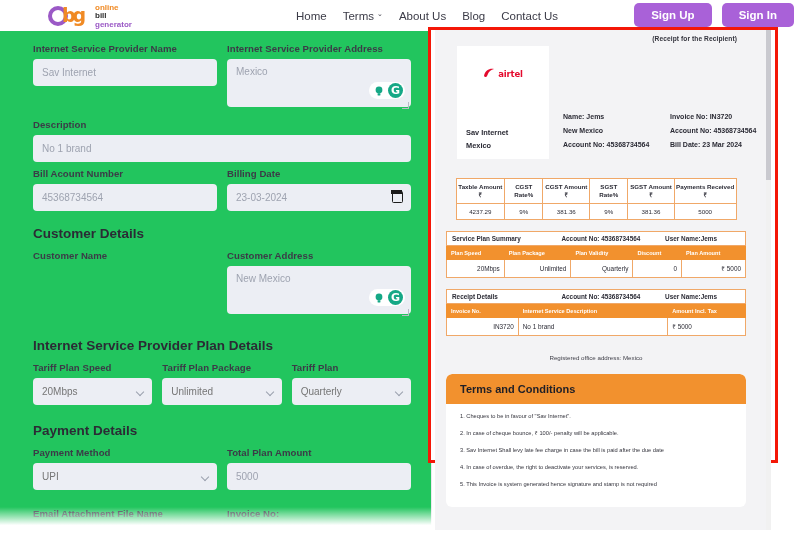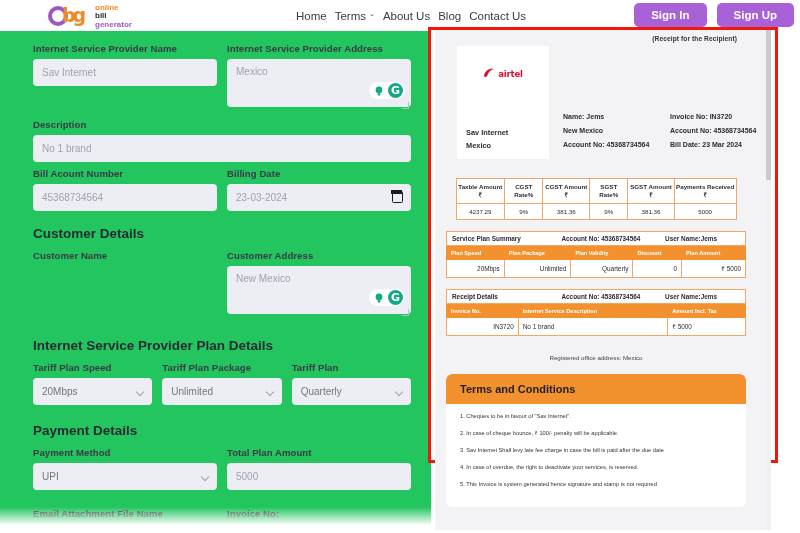--- a/index.html
+++ b/index.html
@@ -28,21 +28,21 @@
     font-family: "DejaVu Sans", sans-serif; line-height: 25px;
   }
   .logo-text { margin-left: 1px; line-height: 8.5px; padding-top: 2px; }
   .logo-text span { display: block; font-size: 8px; font-weight: bold; }
   .lt1 { color: #F08A24; }
   .lt2 { color: #2d2d2d !important; }
   .lt3 { color: #9B59C6; }
 
   .nav-links {
     position: absolute; left: 296px; top: 0; height: 31px;
-    display: flex; align-items: center; gap: 8px;
+    display: flex; align-items: center; gap: 16px;
   }
   .nav-links a {
     font-size: 11.5px; color: #3b3b47; text-decoration: none; font-weight: 500;
     display: flex; align-items: center; gap: 3px; white-space: nowrap;
   }
   .caret { font-size: 7px; color: #3b3b47; position: relative; top: -2px; }
 
   .nav-btns { position: absolute; right: 6px; top: 3px; display: flex; gap: 10px; }
   .btn-auth {
     background: #A961D8; color: #ffffff; border: none; border-radius: 5px;
@@ -229,22 +229,22 @@
         </a>
       <a href="#">
           <span>Blog</span>
         </a>
       <a href="#">
           <span>Contact Us</span>
         </a>
     </div>
 
     <div class="nav-btns">
+      <button class="btn-auth">Sign Up</button>
       <button class="btn-auth">Sign In</button>
-      <button class="btn-auth">Sign Up</button>
     </div>
   </div>
 
   <div class="form-panel">
 
     <div class="row">
       <div class="fld" style="width:186px;">
         <div class="fld-lbl">Internet Service Provider Name</div>
         <input class="inp" placeholder="Sav Internet" style="">
       </div>

